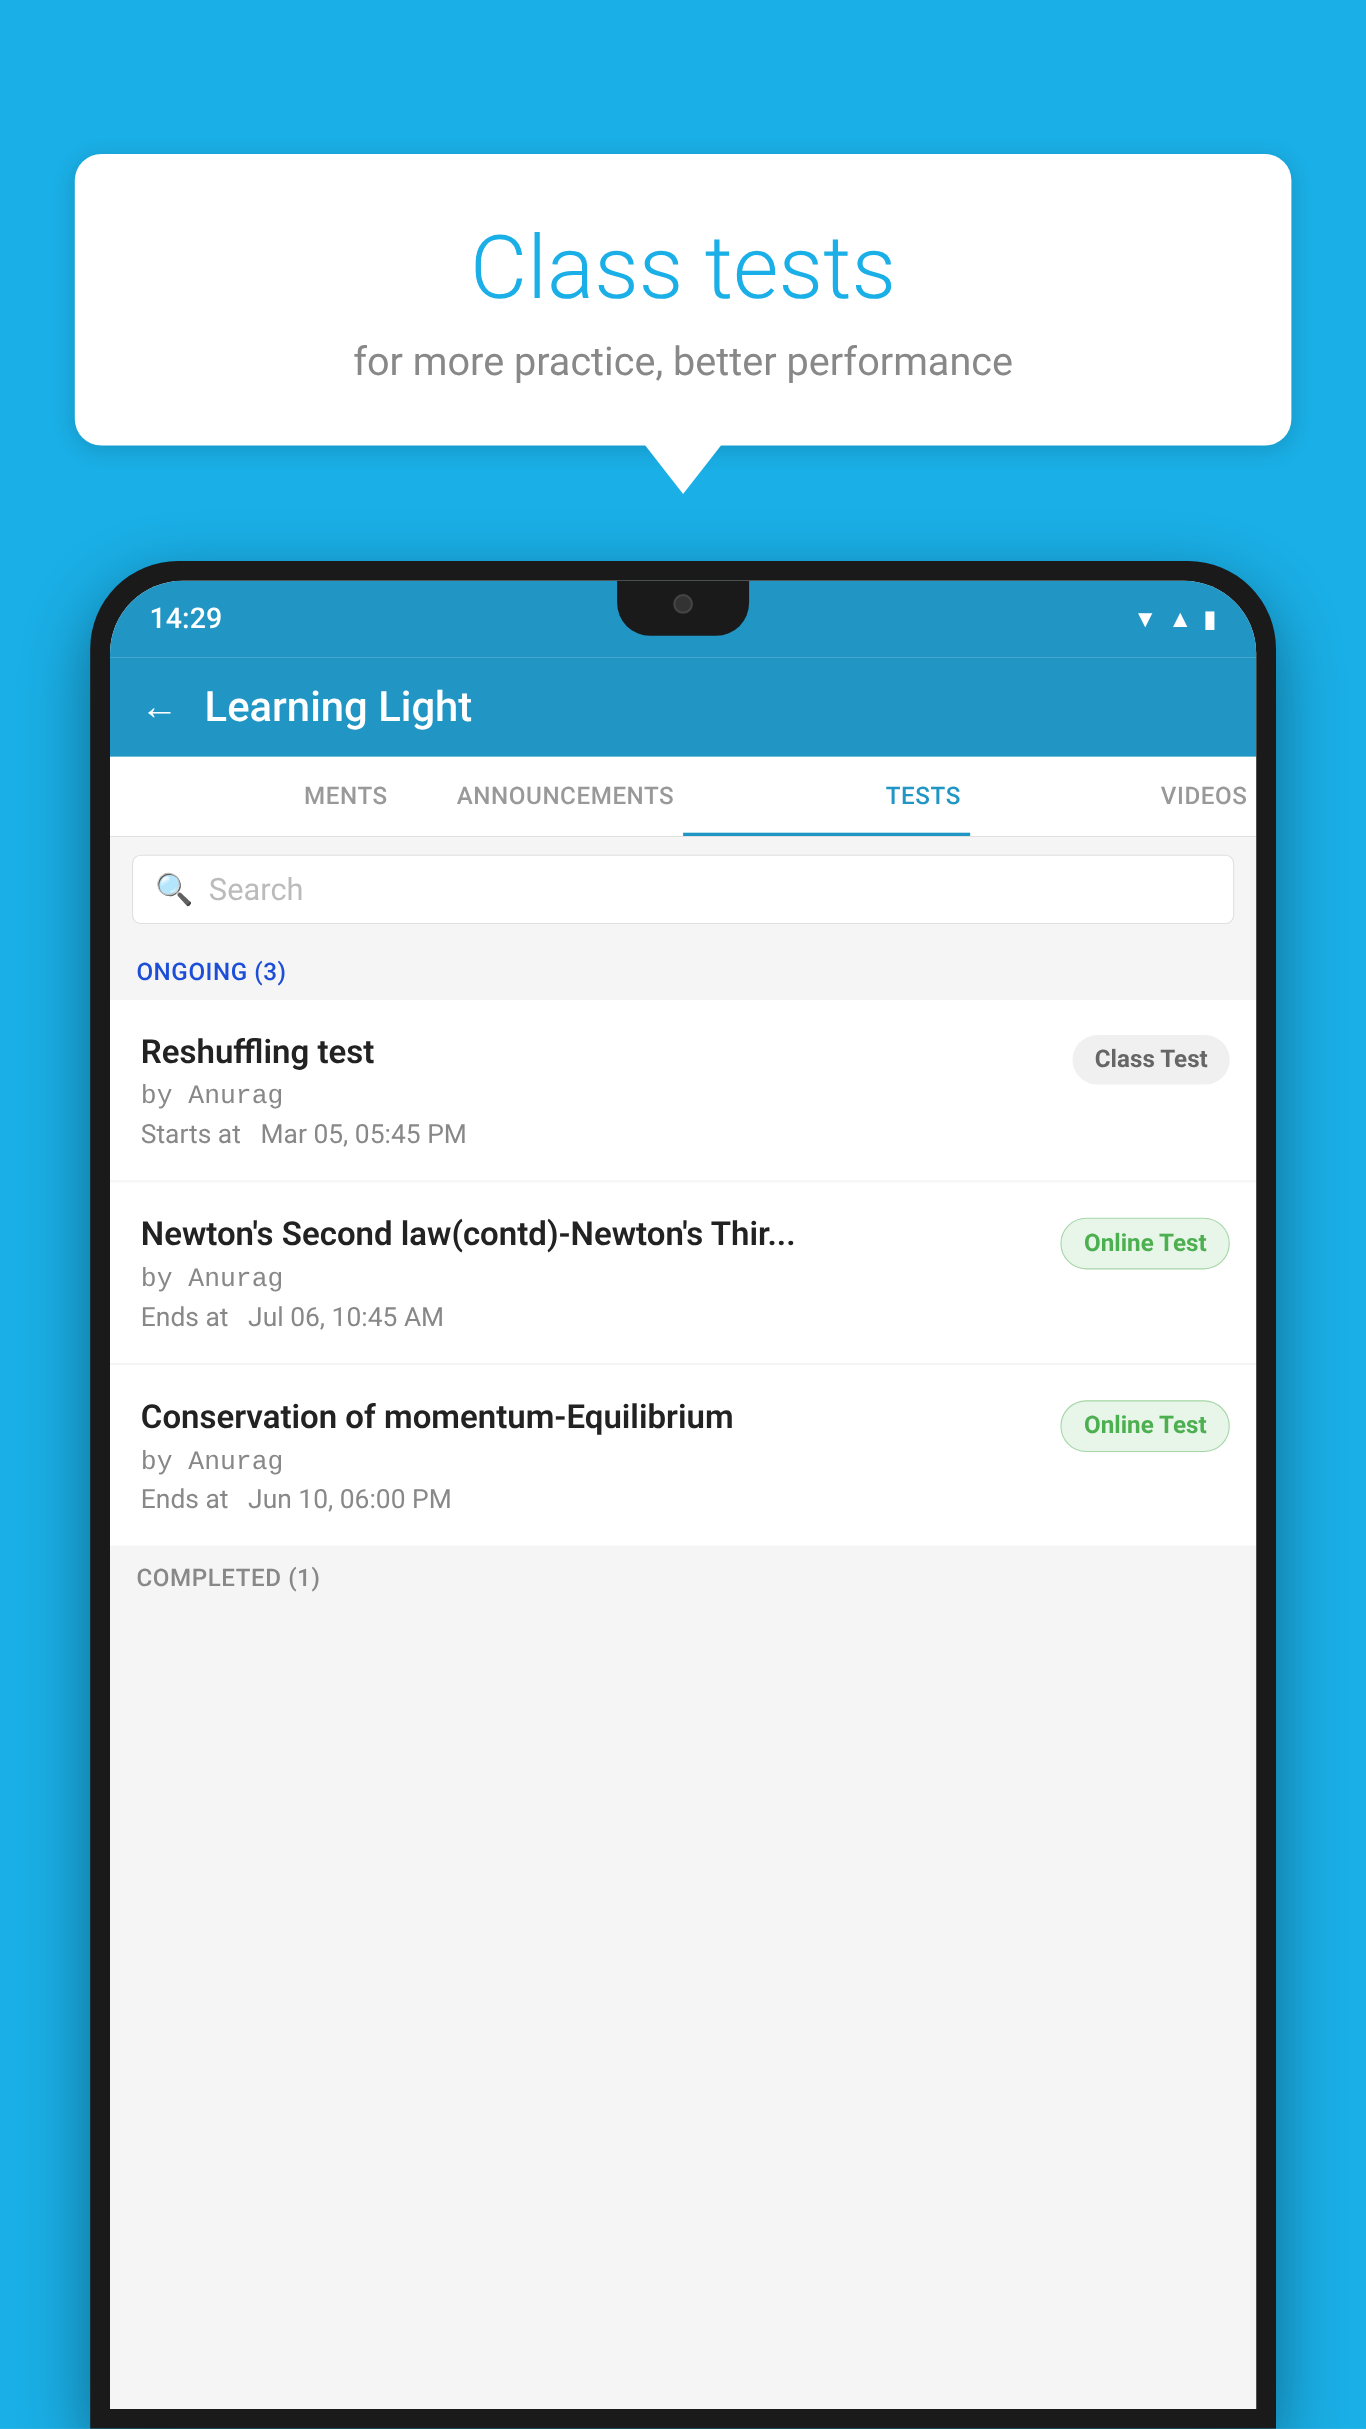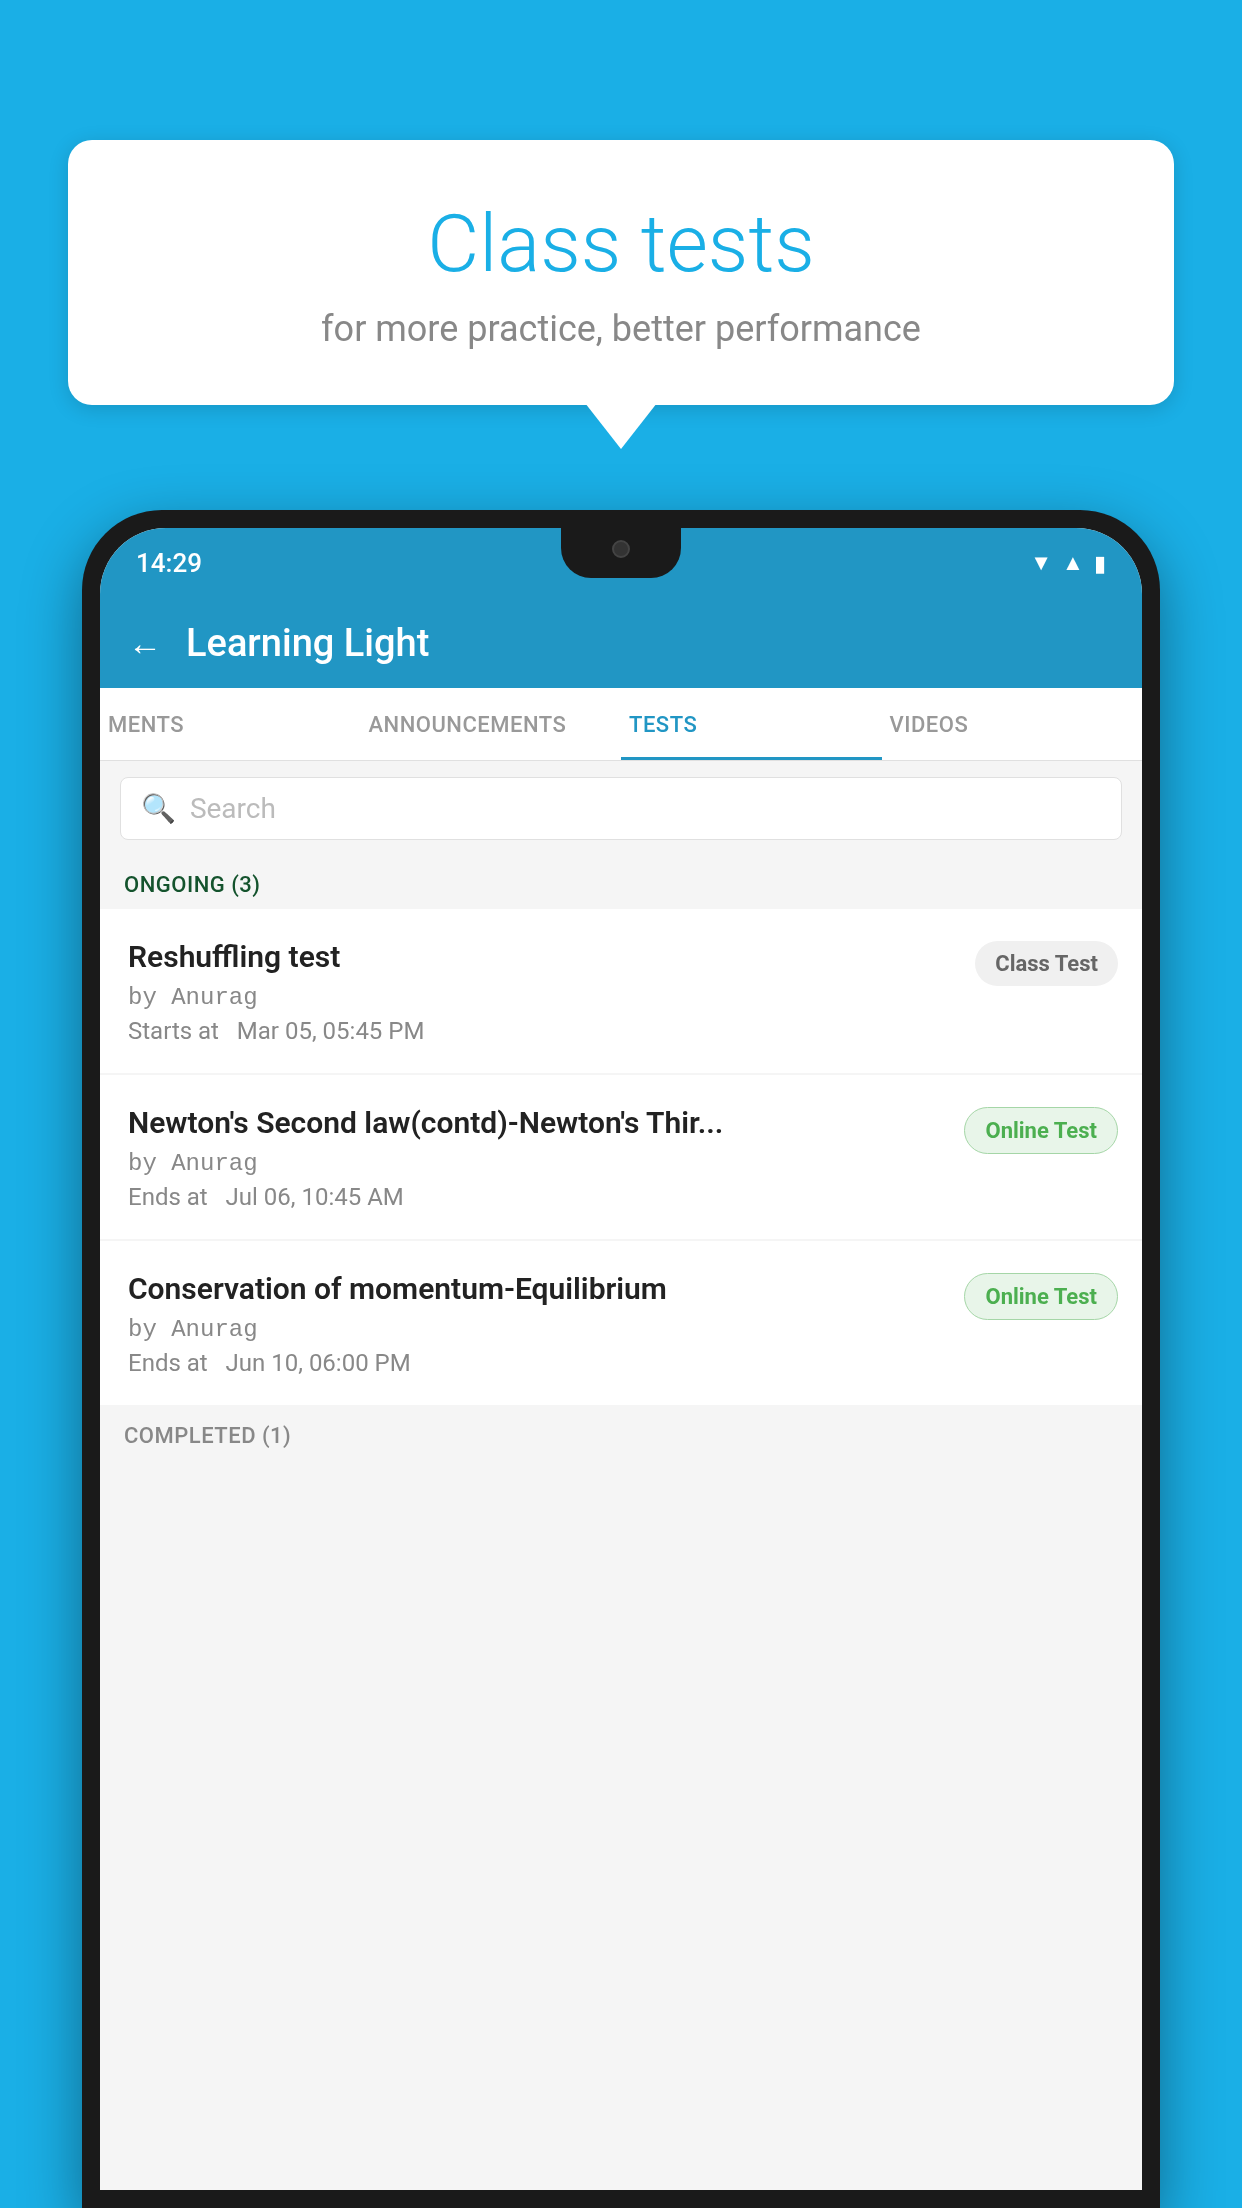--- a/index.html
+++ b/index.html
@@ -145,21 +145,21 @@
     
     .tabs-container {
       background: white;
       border-bottom: 1px solid #e0e0e0;
       display: flex;
       flex-shrink: 0;
       overflow: hidden;
     }
     .tab {
       flex: 1;
-      text-align: left;
+      text-align: right;
       padding: 24px 8px 20px;
       font-size: 22px;
       color: #999;
       font-weight: 500;
       letter-spacing: 0.5px;
       cursor: pointer;
       border-bottom: 3px solid transparent;
       text-transform: uppercase;
     }
     .tab.active {
@@ -195,21 +195,21 @@
     .content-area {
       flex: 1;
       overflow: hidden;
       background: #f5f5f5;
     }
 
     
     .section-header {
       padding: 16px 24px 12px;
       font-size: 22px;
-      color: #14532d;
+      color: #1d4ed8;
       font-weight: 500;
       letter-spacing: 0.5px;
       background: #f5f5f5;
       text-transform: uppercase;
     }
 
     
     .test-card {
       background: white;
       margin-bottom: 2px;

